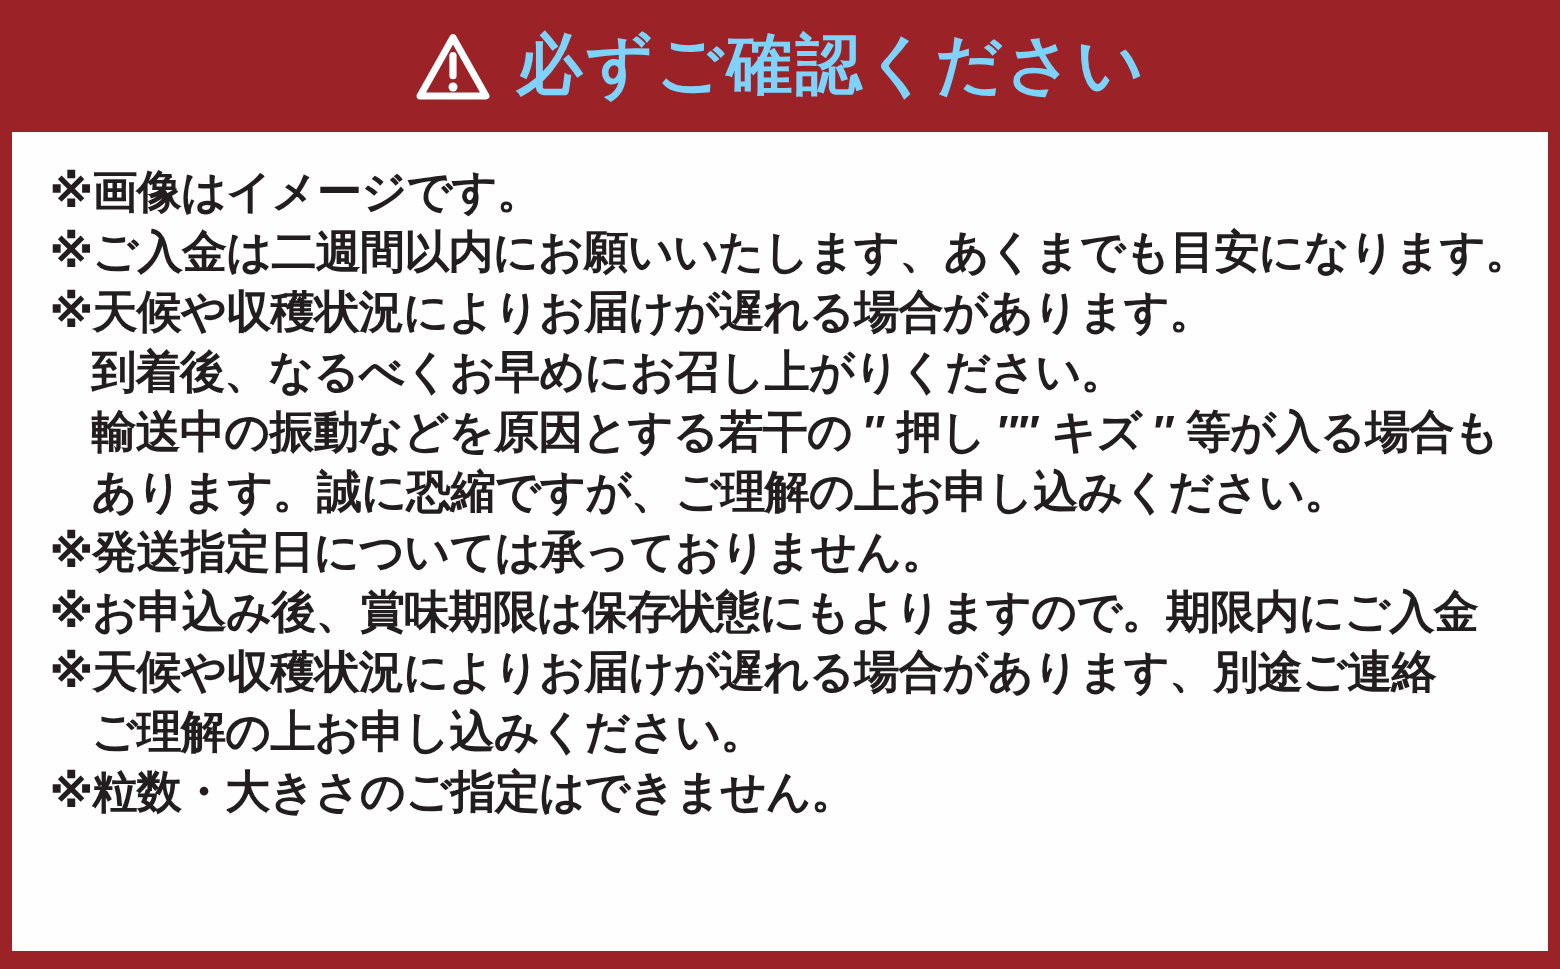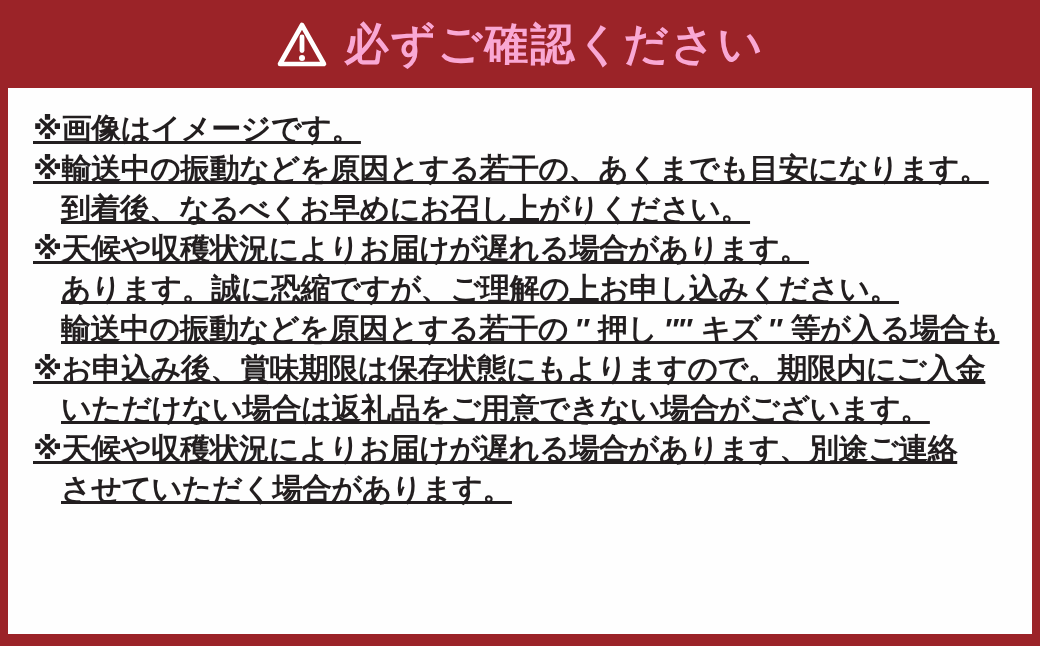--- a/index.html
+++ b/index.html
@@ -20,21 +20,21 @@
   .header{
     position:absolute;left:0;top:0;right:0;height:88px;
     display:flex;align-items:center;justify-content:center;gap:15px;
   }
   .warn-icon{
     display:flex;align-items:center;justify-content:center;
     margin-top:2px;
   }
   .title{
     margin:0;
-    color:#f9a8d4;
+    color:#7dd3fc;
     font-size:44px;
     font-weight:bold;
     letter-spacing:2px;
     line-height:1;
     white-space:nowrap;
   }
   .panel{
     position:absolute;left:8px;right:8px;top:88px;bottom:12px;
     background:var(--panel);
     box-sizing:border-box;
@@ -42,21 +42,20 @@
     overflow:hidden;
   }
   .notice-list{display:block;}
   .line{
     font-size:30px;
     font-weight:bold;
     color:var(--text);
     line-height:40px;
     letter-spacing:-0.5px;
     white-space:nowrap;
-    text-decoration:underline;
   }
   .line.cont{
     padding-left:28px;
   }
 </style>
 </head>
 <body>
 
 <div class="frame">
 
@@ -67,25 +66,26 @@
         <line x1="27" y1="17" x2="27" y2="30.5" stroke="#ffffff" stroke-width="4.8" stroke-linecap="round"></line>
         <circle cx="27" cy="38" r="3" fill="#ffffff"></circle>
       </svg>
     </span>
     <h1 class="title">必ずご確認ください</h1>
   </div>
 
   <div class="panel">
     <div class="notice-list">
         <div class="line">※画像はイメージです。</div>
-        <div class="line">※輸送中の振動などを原因とする若干の、あくまでも目安になります。</div>
+        <div class="line">※ご入金は二週間以内にお願いいたします、あくまでも目安になります。</div>
+        <div class="line">※天候や収穫状況によりお届けが遅れる場合があります。</div>
         <div class="line cont">到着後、なるべくお早めにお召し上がりください。</div>
-        <div class="line">※天候や収穫状況によりお届けが遅れる場合があります。</div>
+        <div class="line cont">輸送中の振動などを原因とする若干の ″ 押し ″″ キズ ″ 等が入る場合も</div>
         <div class="line cont">あります。誠に恐縮ですが、ご理解の上お申し込みください。</div>
-        <div class="line cont">輸送中の振動などを原因とする若干の ″ 押し ″″ キズ ″ 等が入る場合も</div>
+        <div class="line">※発送指定日については承っておりません。</div>
         <div class="line">※お申込み後、賞味期限は保存状態にもよりますので。期限内にご入金</div>
-        <div class="line cont">いただけない場合は返礼品をご用意できない場合がございます。</div>
         <div class="line">※天候や収穫状況によりお届けが遅れる場合があります、別途ご連絡</div>
-        <div class="line cont">させていただく場合があります。</div>
+        <div class="line cont">ご理解の上お申し込みください。</div>
+        <div class="line">※粒数・大きさのご指定はできません。</div>
       </div>
   </div>
 
 </div>
 
 </body></html>

